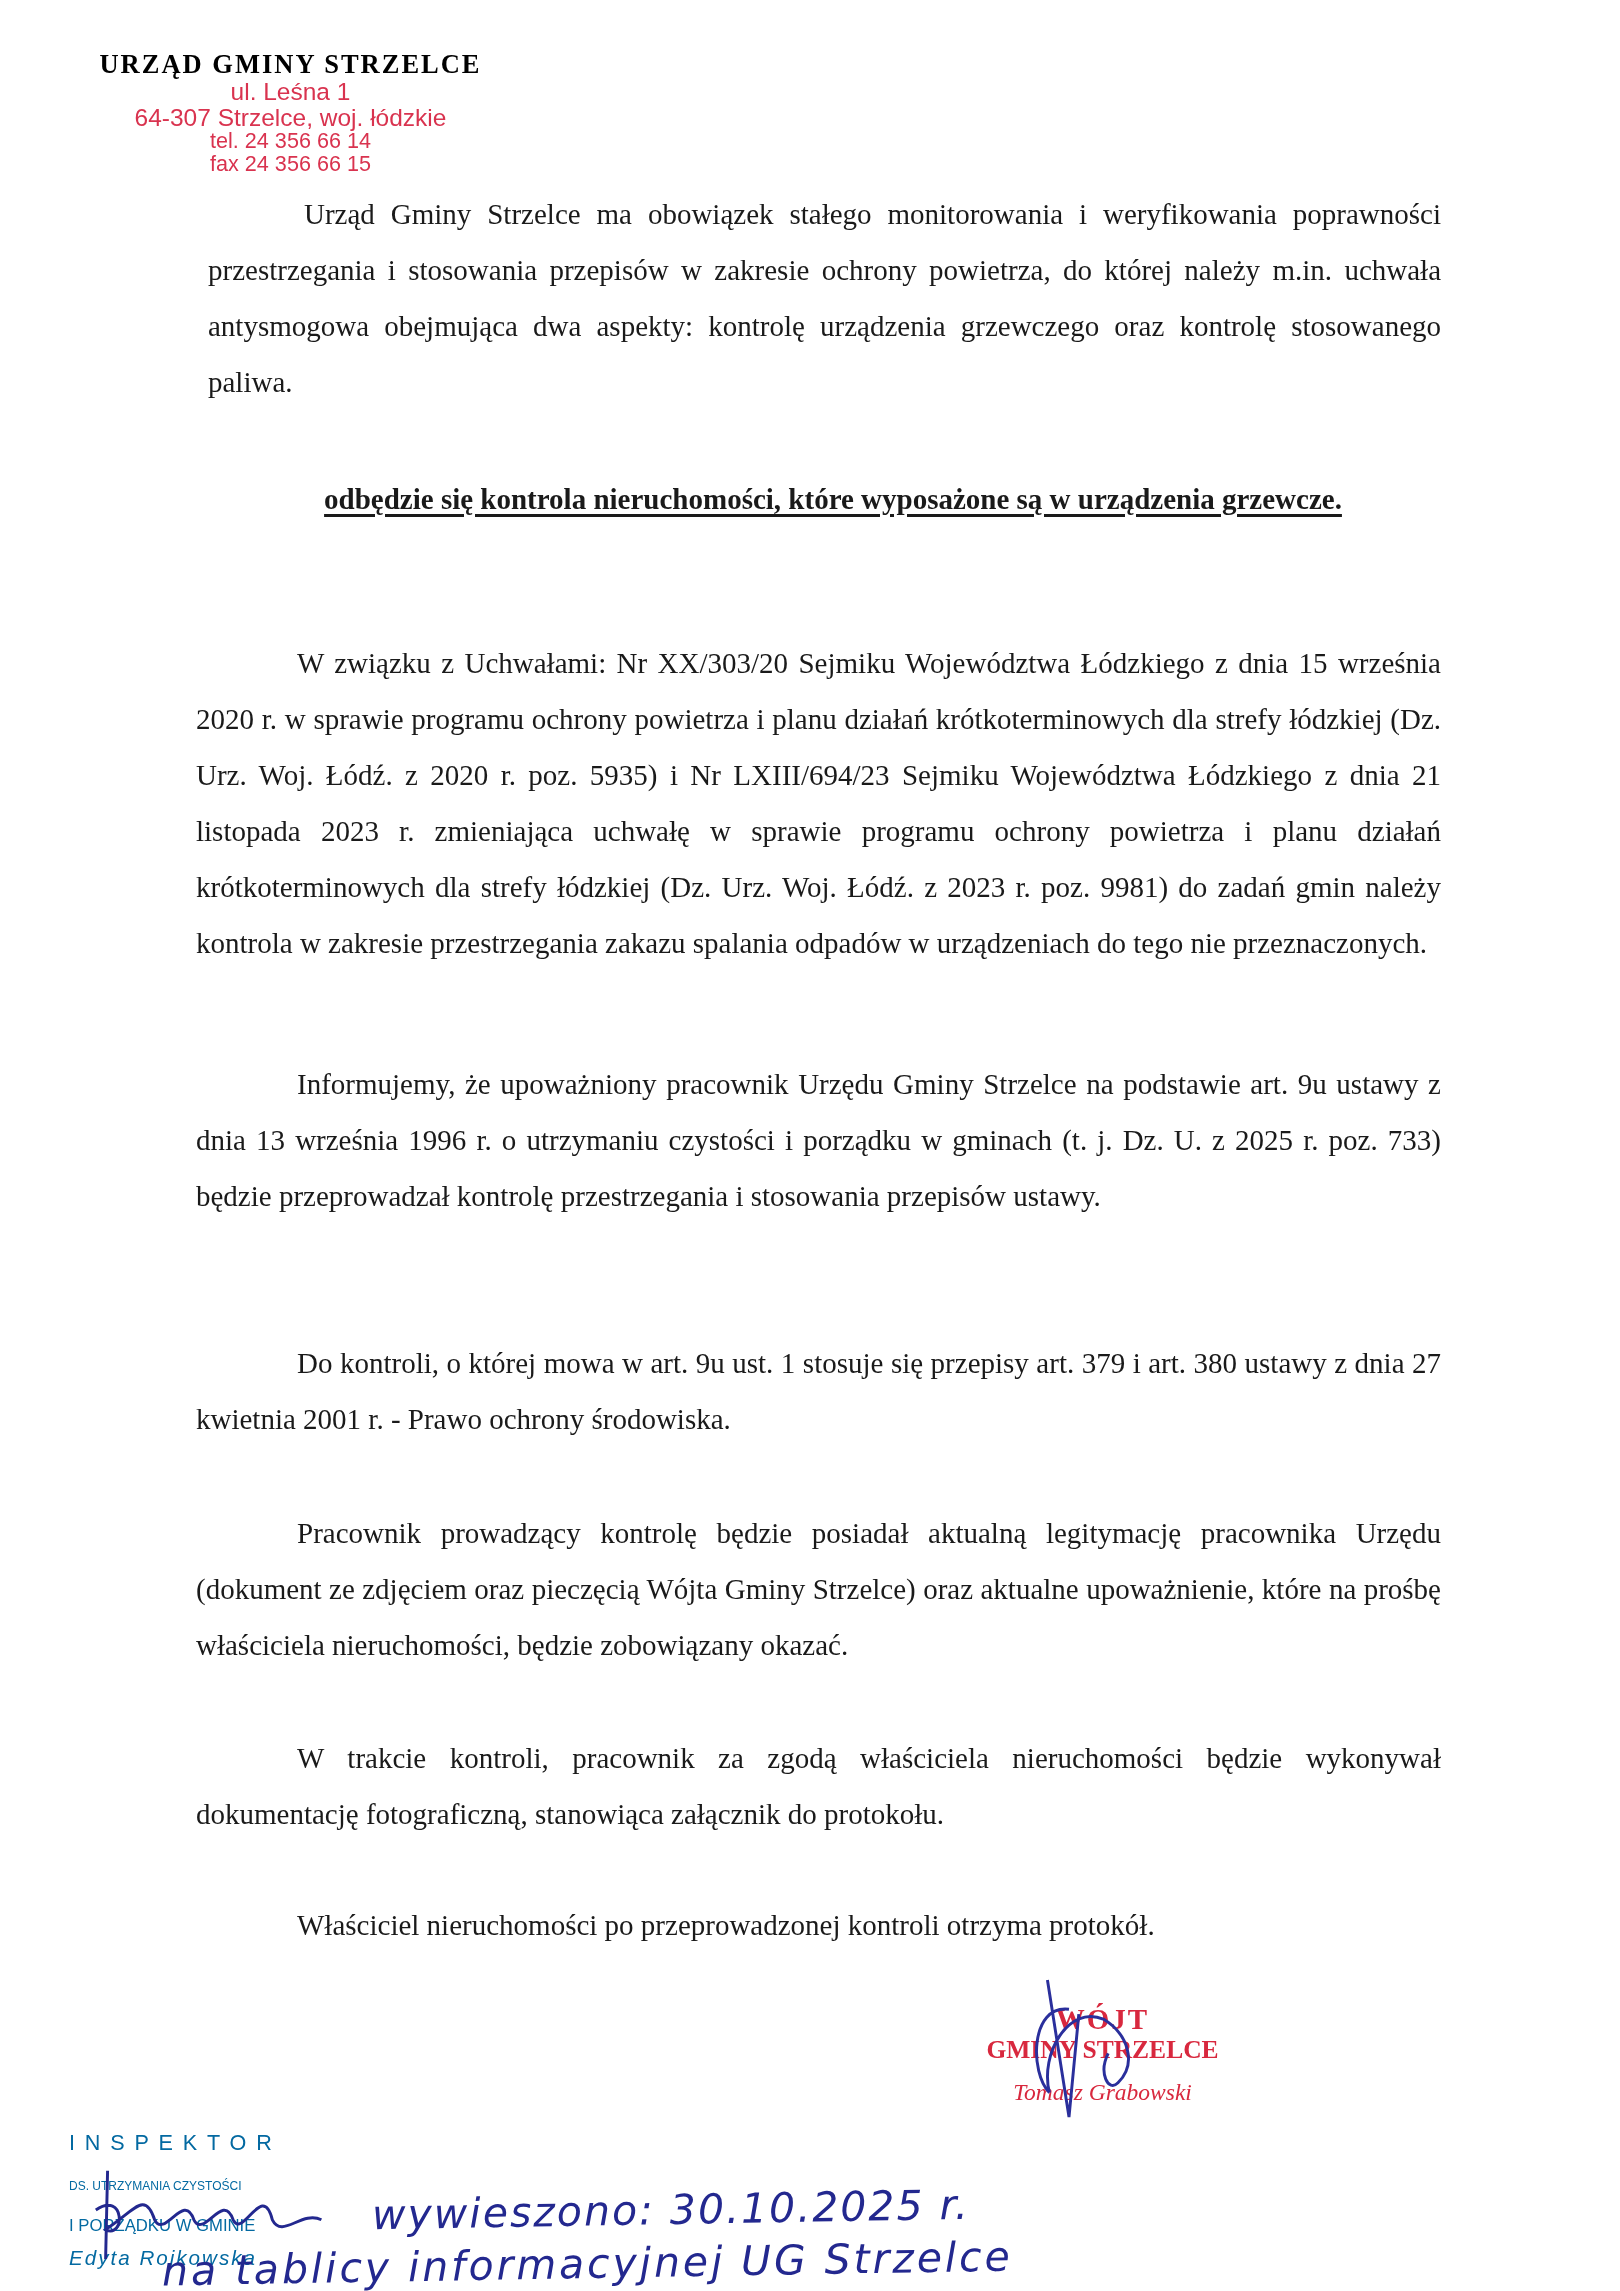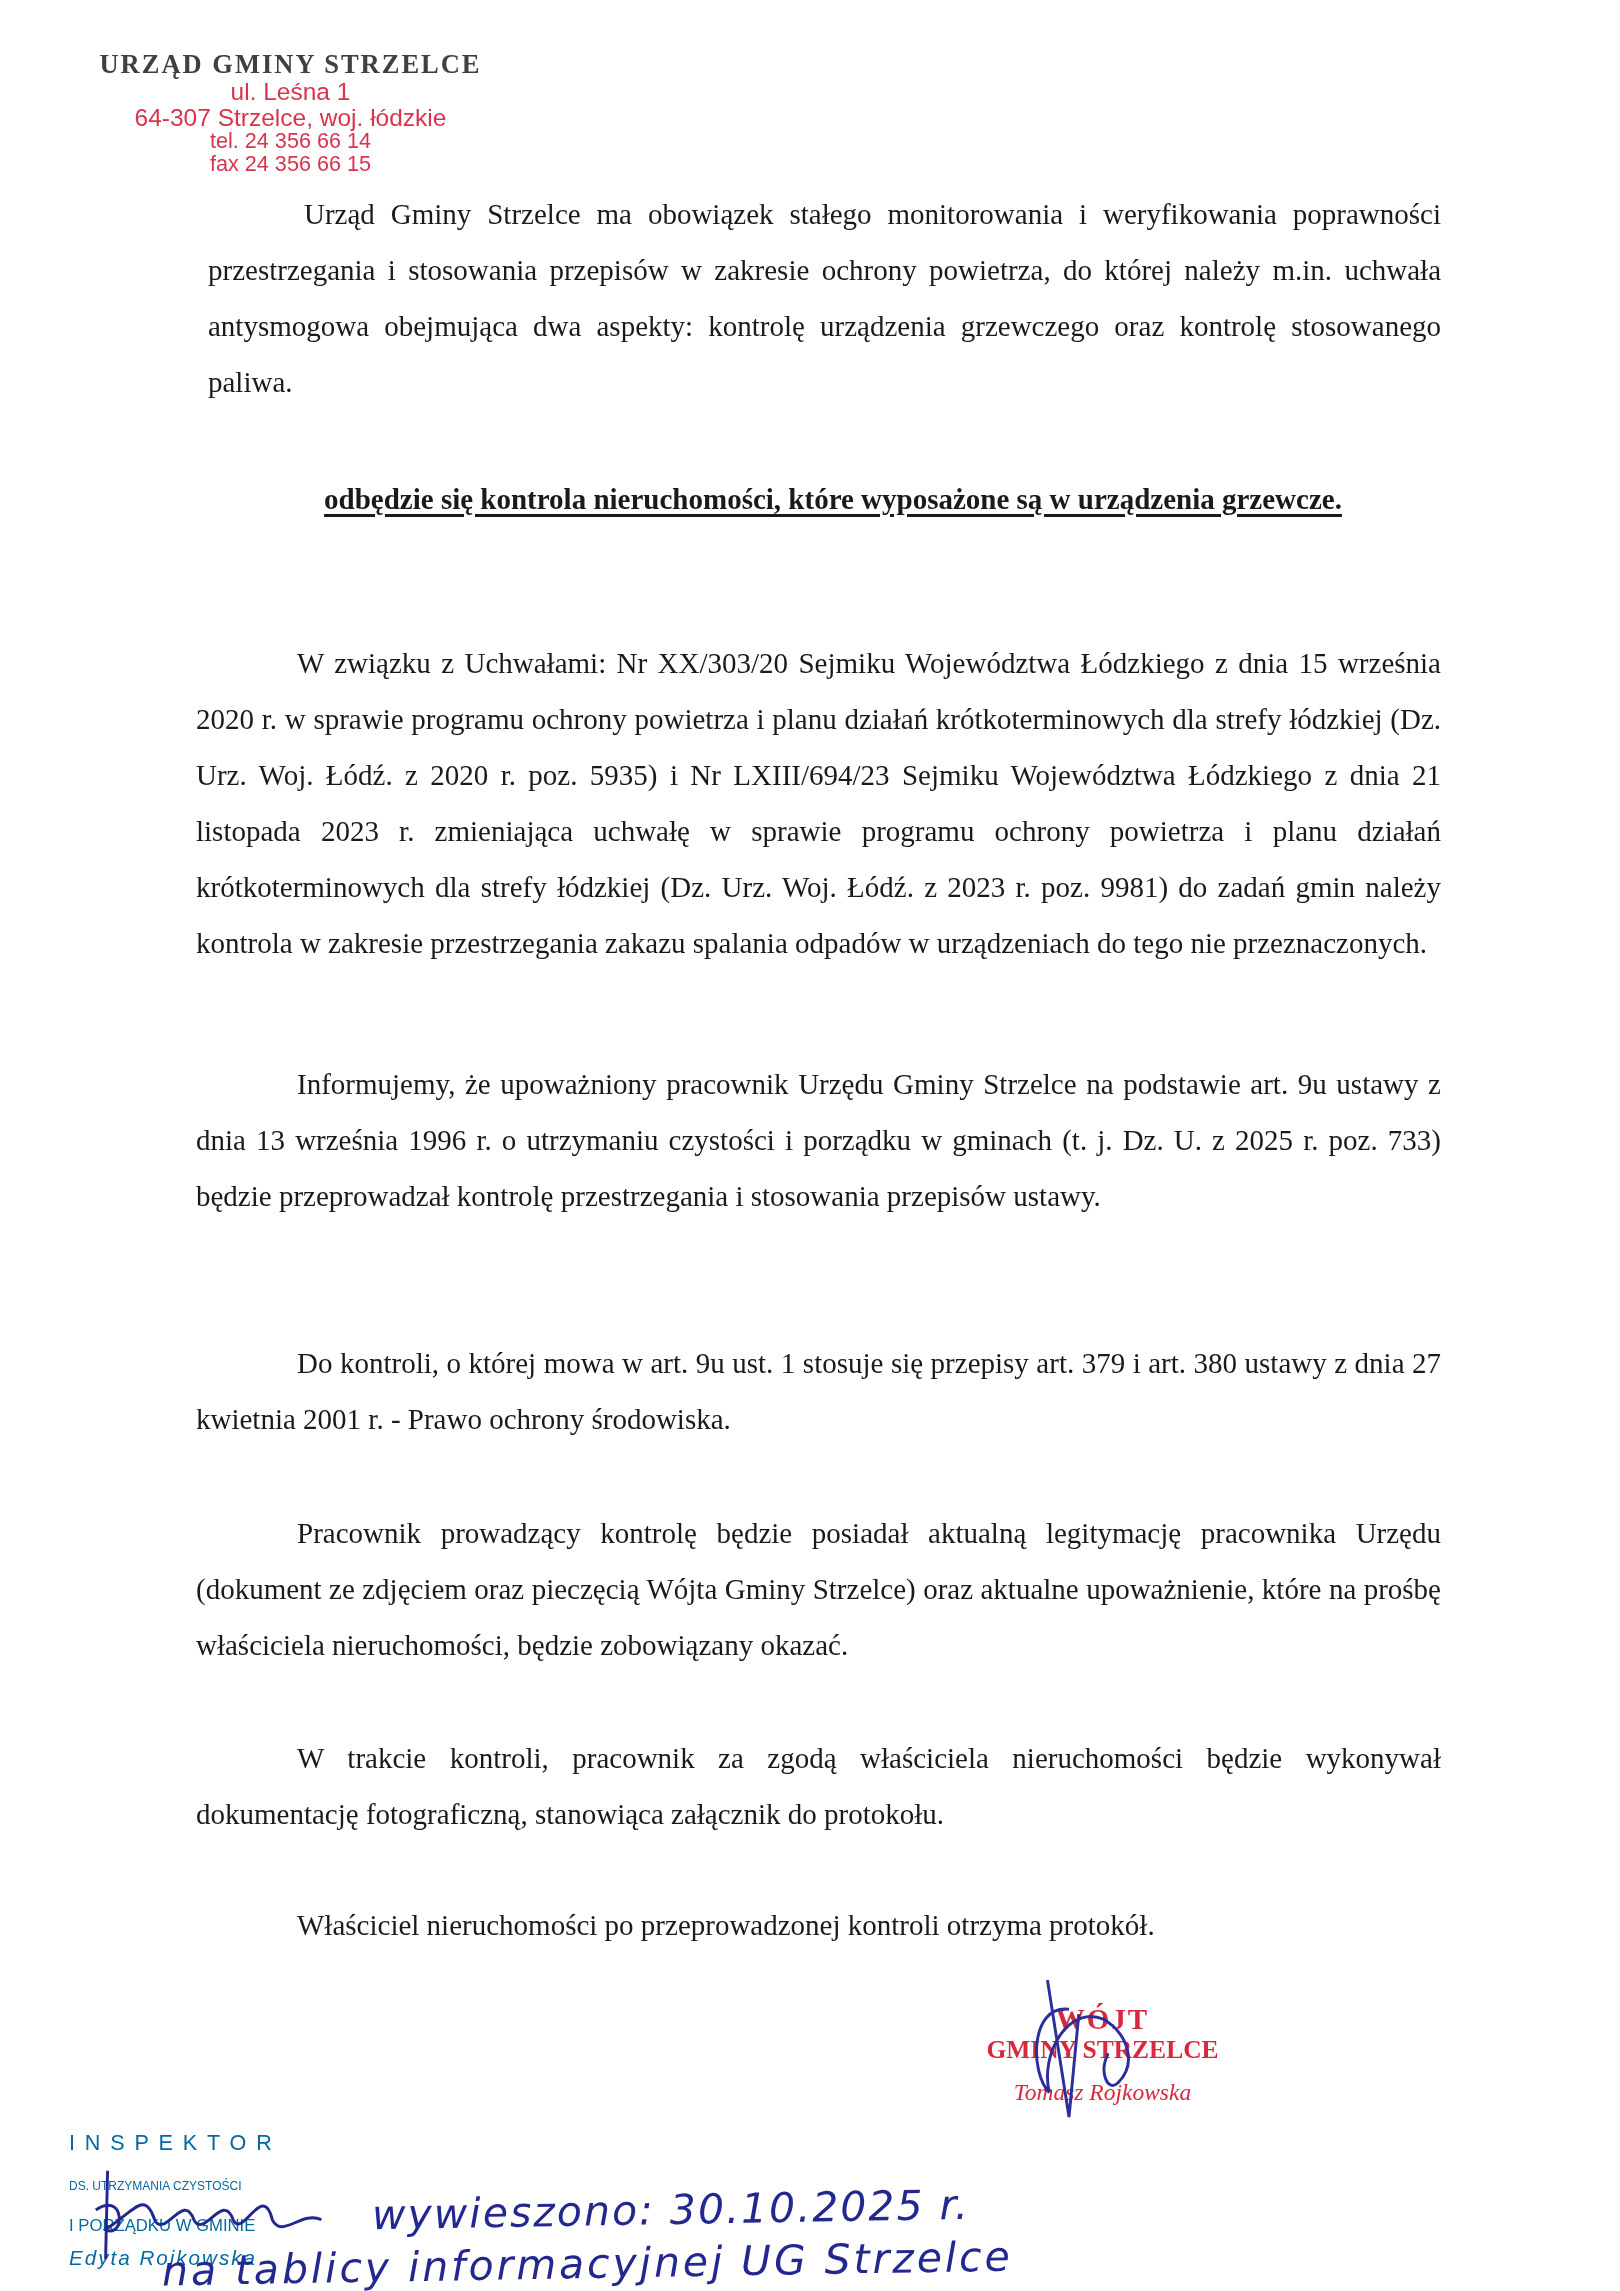--- a/index.html
+++ b/index.html
@@ -1,18 +1,18 @@
 <!DOCTYPE html>
 <html><head>
   <meta charset="utf-8">
   <style>
     html, body { margin: 0; padding: 0; background: #ffffff; }
     body { width: 1620px; height: 2292px; position: relative; overflow: hidden; font-family: "Liberation Serif", "DejaVu Serif", serif; color: #1a1a1a; }
     .stamp-top { position: absolute; left: 80px; top: 51px; width: 421px; color: #d9334f; text-align: center; font-family: "Liberation Sans", sans-serif; line-height: 1.05; }
-    .stamp-top .head { font-family: "Liberation Serif", serif; font-weight: bold; font-size: 26.5px; letter-spacing: 2px; color: #404040; }
+    .stamp-top .head { font-family: "Liberation Serif", serif; font-weight: bold; font-size: 26.5px; letter-spacing: 2px; color: #000000; }
     .stamp-top .line { font-size: 24.5px; }
     .stamp-top .small { font-size: 21.6px; }
     .body-text { position: absolute; left: 196px; width: 1245px; font-size: 29px; line-height: 56px; text-align: justify; }
     .body-text p { margin: 0; text-indent: 101px; }
     .p-intro { top: 186px; left: 208px; width: 1233px; }
     .p-intro p { text-indent: 96px; }
     .headline { position: absolute; left: 196px; width: 1274px; top: 472px; text-align: center; font-weight: bold; font-size: 29px; line-height: 55px; }
     .headline span { text-decoration: underline; text-decoration-thickness: 2.9px; text-underline-offset: 4.9px; }
     .p1 { top: 635px; }
     .p2 { top: 1056px; }
@@ -69,21 +69,21 @@
 <div class="body-text p5">
     <p>W trakcie kontroli, pracownik za zgodą właściciela nieruchomości będzie wykonywał dokumentację fotograficzną, stanowiąca załącznik do protokołu.</p>
   </div>
 <div class="body-text p6">
     <p>Właściciel nieruchomości po przeprowadzonej kontroli otrzyma protokół.</p>
   </div>
 
 <div class="stamp-wojt">
   <div class="w1">WÓJT</div>
   <div class="w2">GMINY STRZELCE</div>
-  <div class="w3">Tomasz Rojkowska</div>
+  <div class="w3">Tomasz Grabowski</div>
 </div>
 
 <svg class="signature-svg" width="167" height="147" viewBox="0 0 170 150">
   <path d="M 60 35 C 20 30, 20 100, 40 120 M 40 120 C 30 80, 60 30, 95 45 C 120 60, 130 90, 110 110 C 100 120, 90 100, 100 80 M 38 5 L 60 145 M 60 145 L 70 40" fill="none" stroke="#2a2f9c" stroke-width="3"></path>
 </svg>
 
 <div class="stamp-insp">
   <div class="i1">INSPEKTOR</div>
   <div class="i2">DS. UTRZYMANIA CZYSTOŚCI</div>
   <div class="i3">I PORZĄDKU W GMINIE</div>

